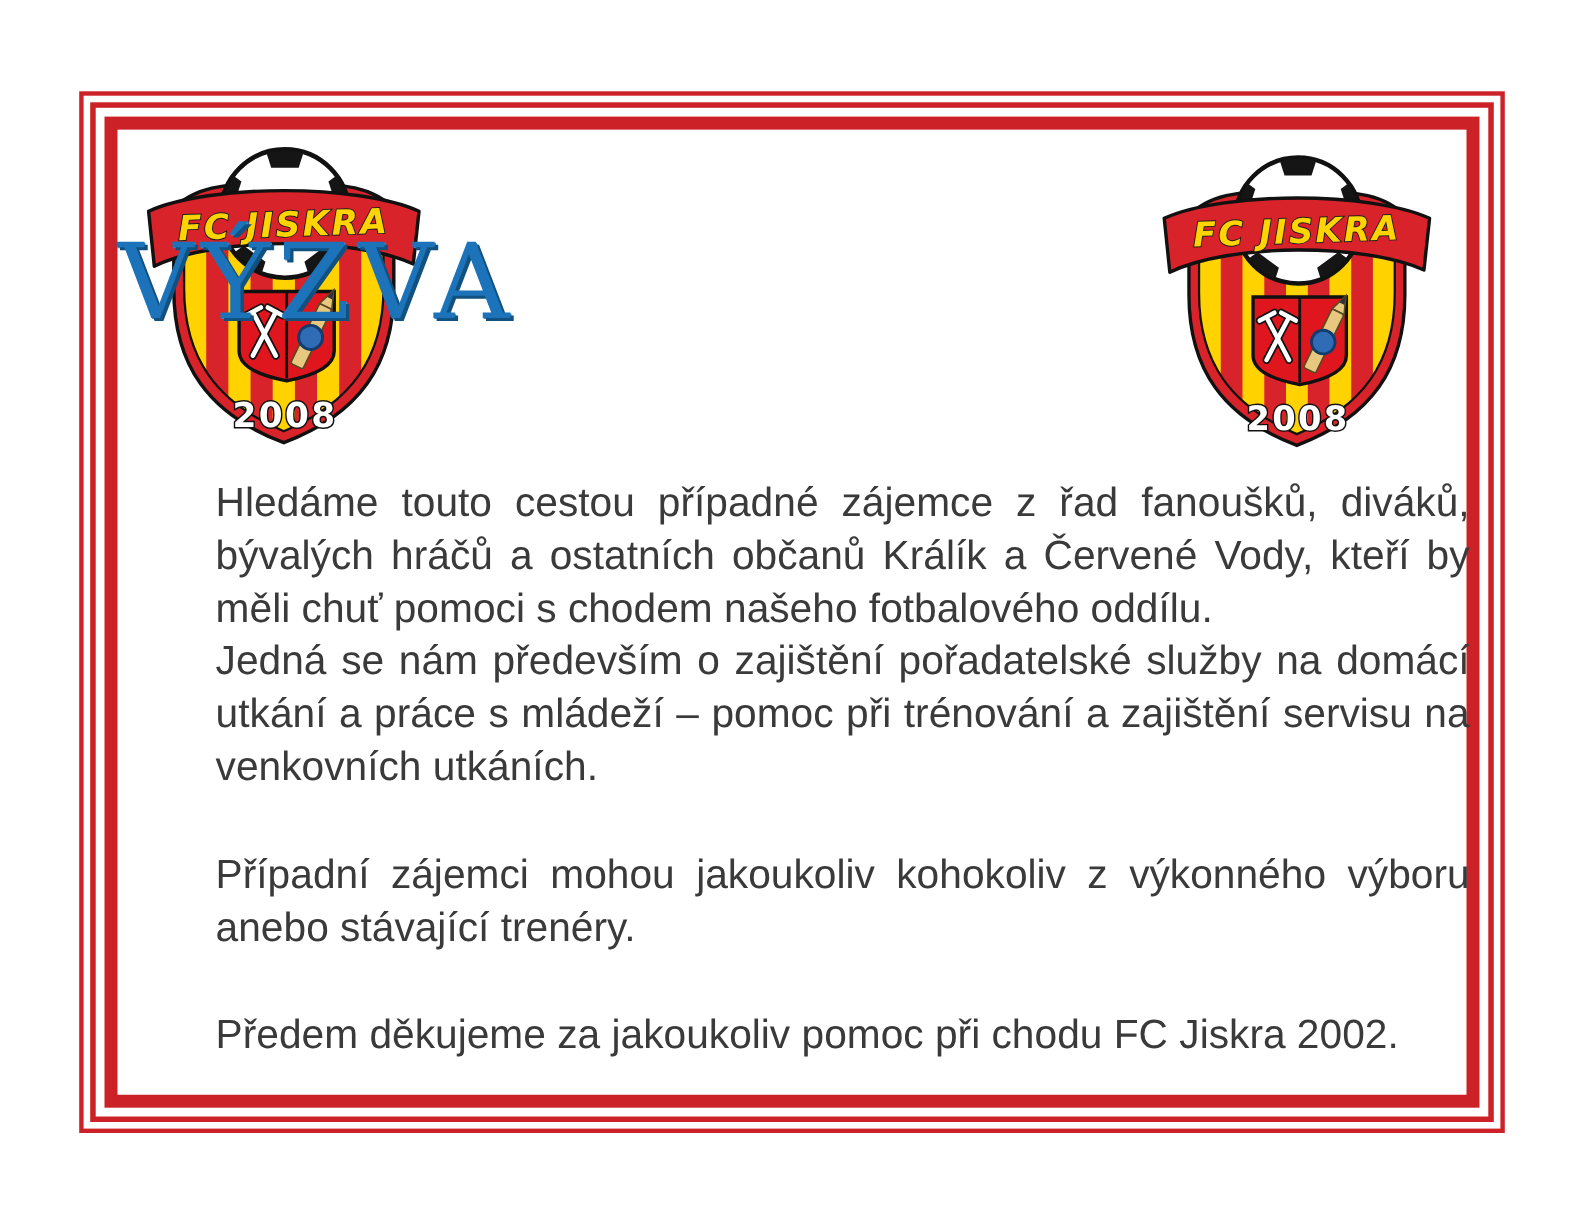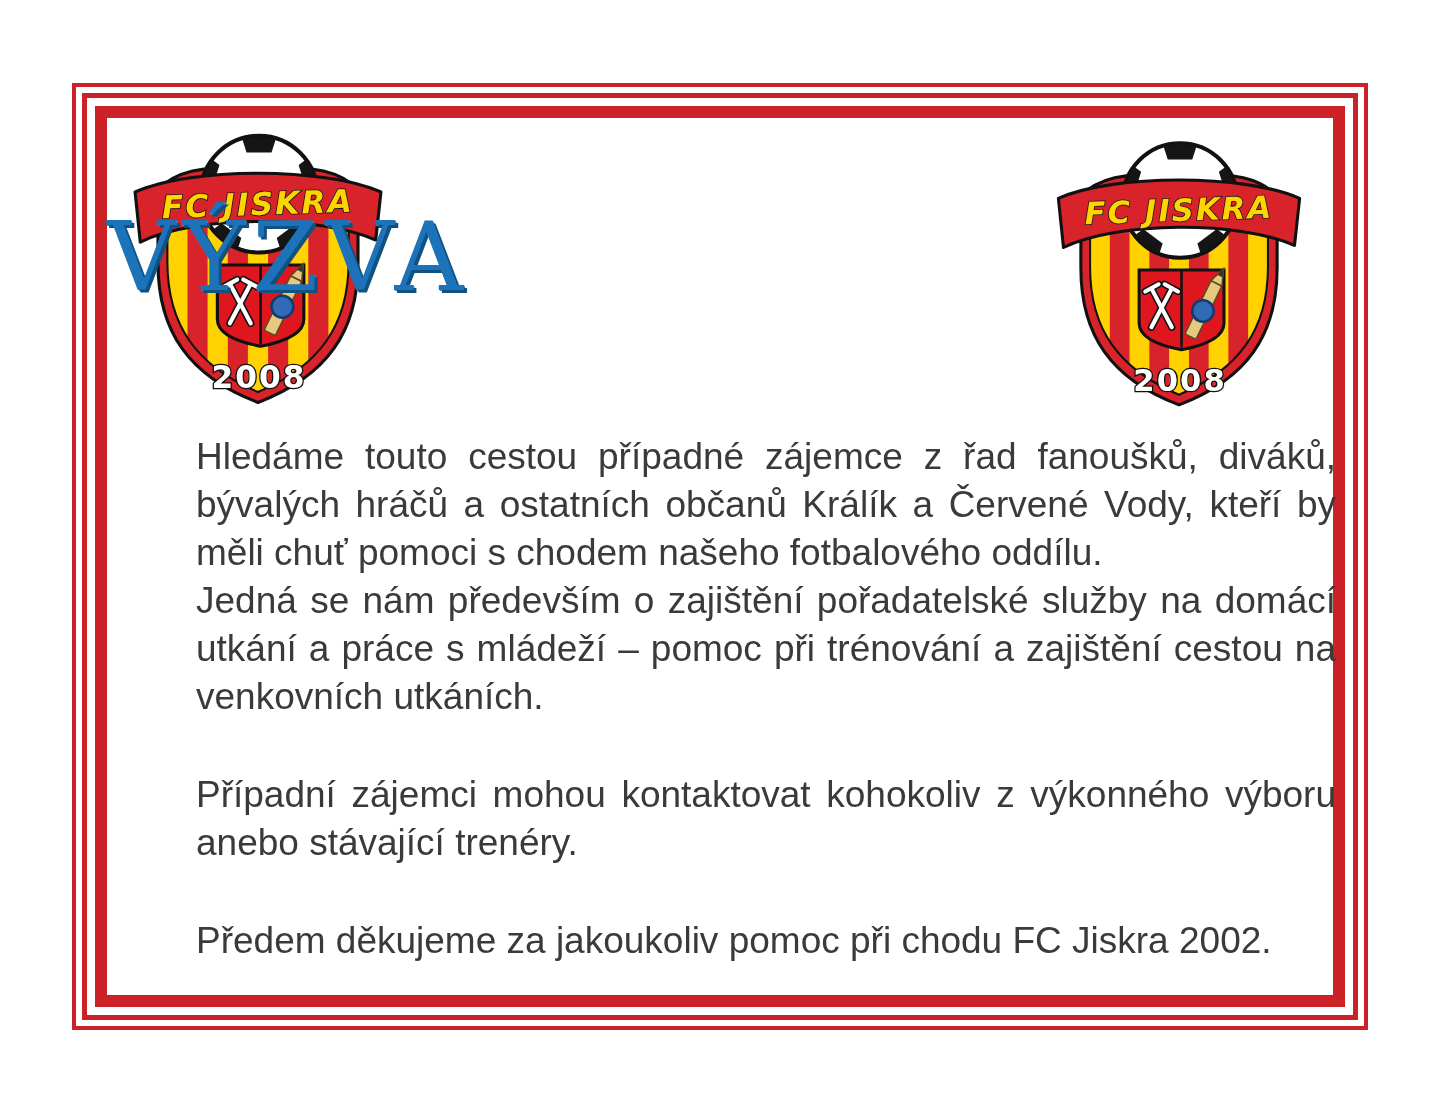--- a/index.html
+++ b/index.html
@@ -179,21 +179,21 @@
               <polygon points="140.5,136 145.5,136 143,128" fill="#333"></polygon>
               <rect x="137" y="144" width="12" height="58" rx="2" fill="#e8c87e" stroke="#5a4a24" stroke-width="1.5"></rect>
               <circle cx="143" cy="174" r="10.5" fill="#2f6cb5" stroke="#123c6e" stroke-width="2.5"></circle>
             </g>
           </g>
           <text class="year-label" x="121" y="252" text-anchor="middle" font-size="30" fill="#ffffff" stroke="#111" stroke-width="2.5" paint-order="stroke">2008</text>
         </svg>
 
         <div class="body-text">
           <p>Hledáme touto cestou případné zájemce z řad fanoušků, diváků, bývalých hráčů a ostatních občanů Králík a Červené Vody, kteří by měli chuť pomoci s chodem našeho fotbalového oddílu.</p>
-          <p>Jedná se nám především o zajištění pořadatelské služby na domácí utkání a práce s mládeží – pomoc při trénování a zajištění cestou na venkovních utkáních.</p>
-          <p class="spaced">Případní zájemci mohou kontaktovat kohokoliv z výkonného výboru anebo stávající trenéry.</p>
+          <p>Jedná se nám především o zajištění pořadatelské služby na domácí utkání a práce s mládeží – pomoc při trénování a zajištění servisu na venkovních utkáních.</p>
+          <p class="spaced">Případní zájemci mohou jakoukoliv kohokoliv z výkonného výboru anebo stávající trenéry.</p>
           <p class="spaced">Předem děkujeme za jakoukoliv pomoc při chodu FC Jiskra 2002.</p>
         </div>
 
       </div>
     </div>
   </div>
 </div>
 
 </body></html>

